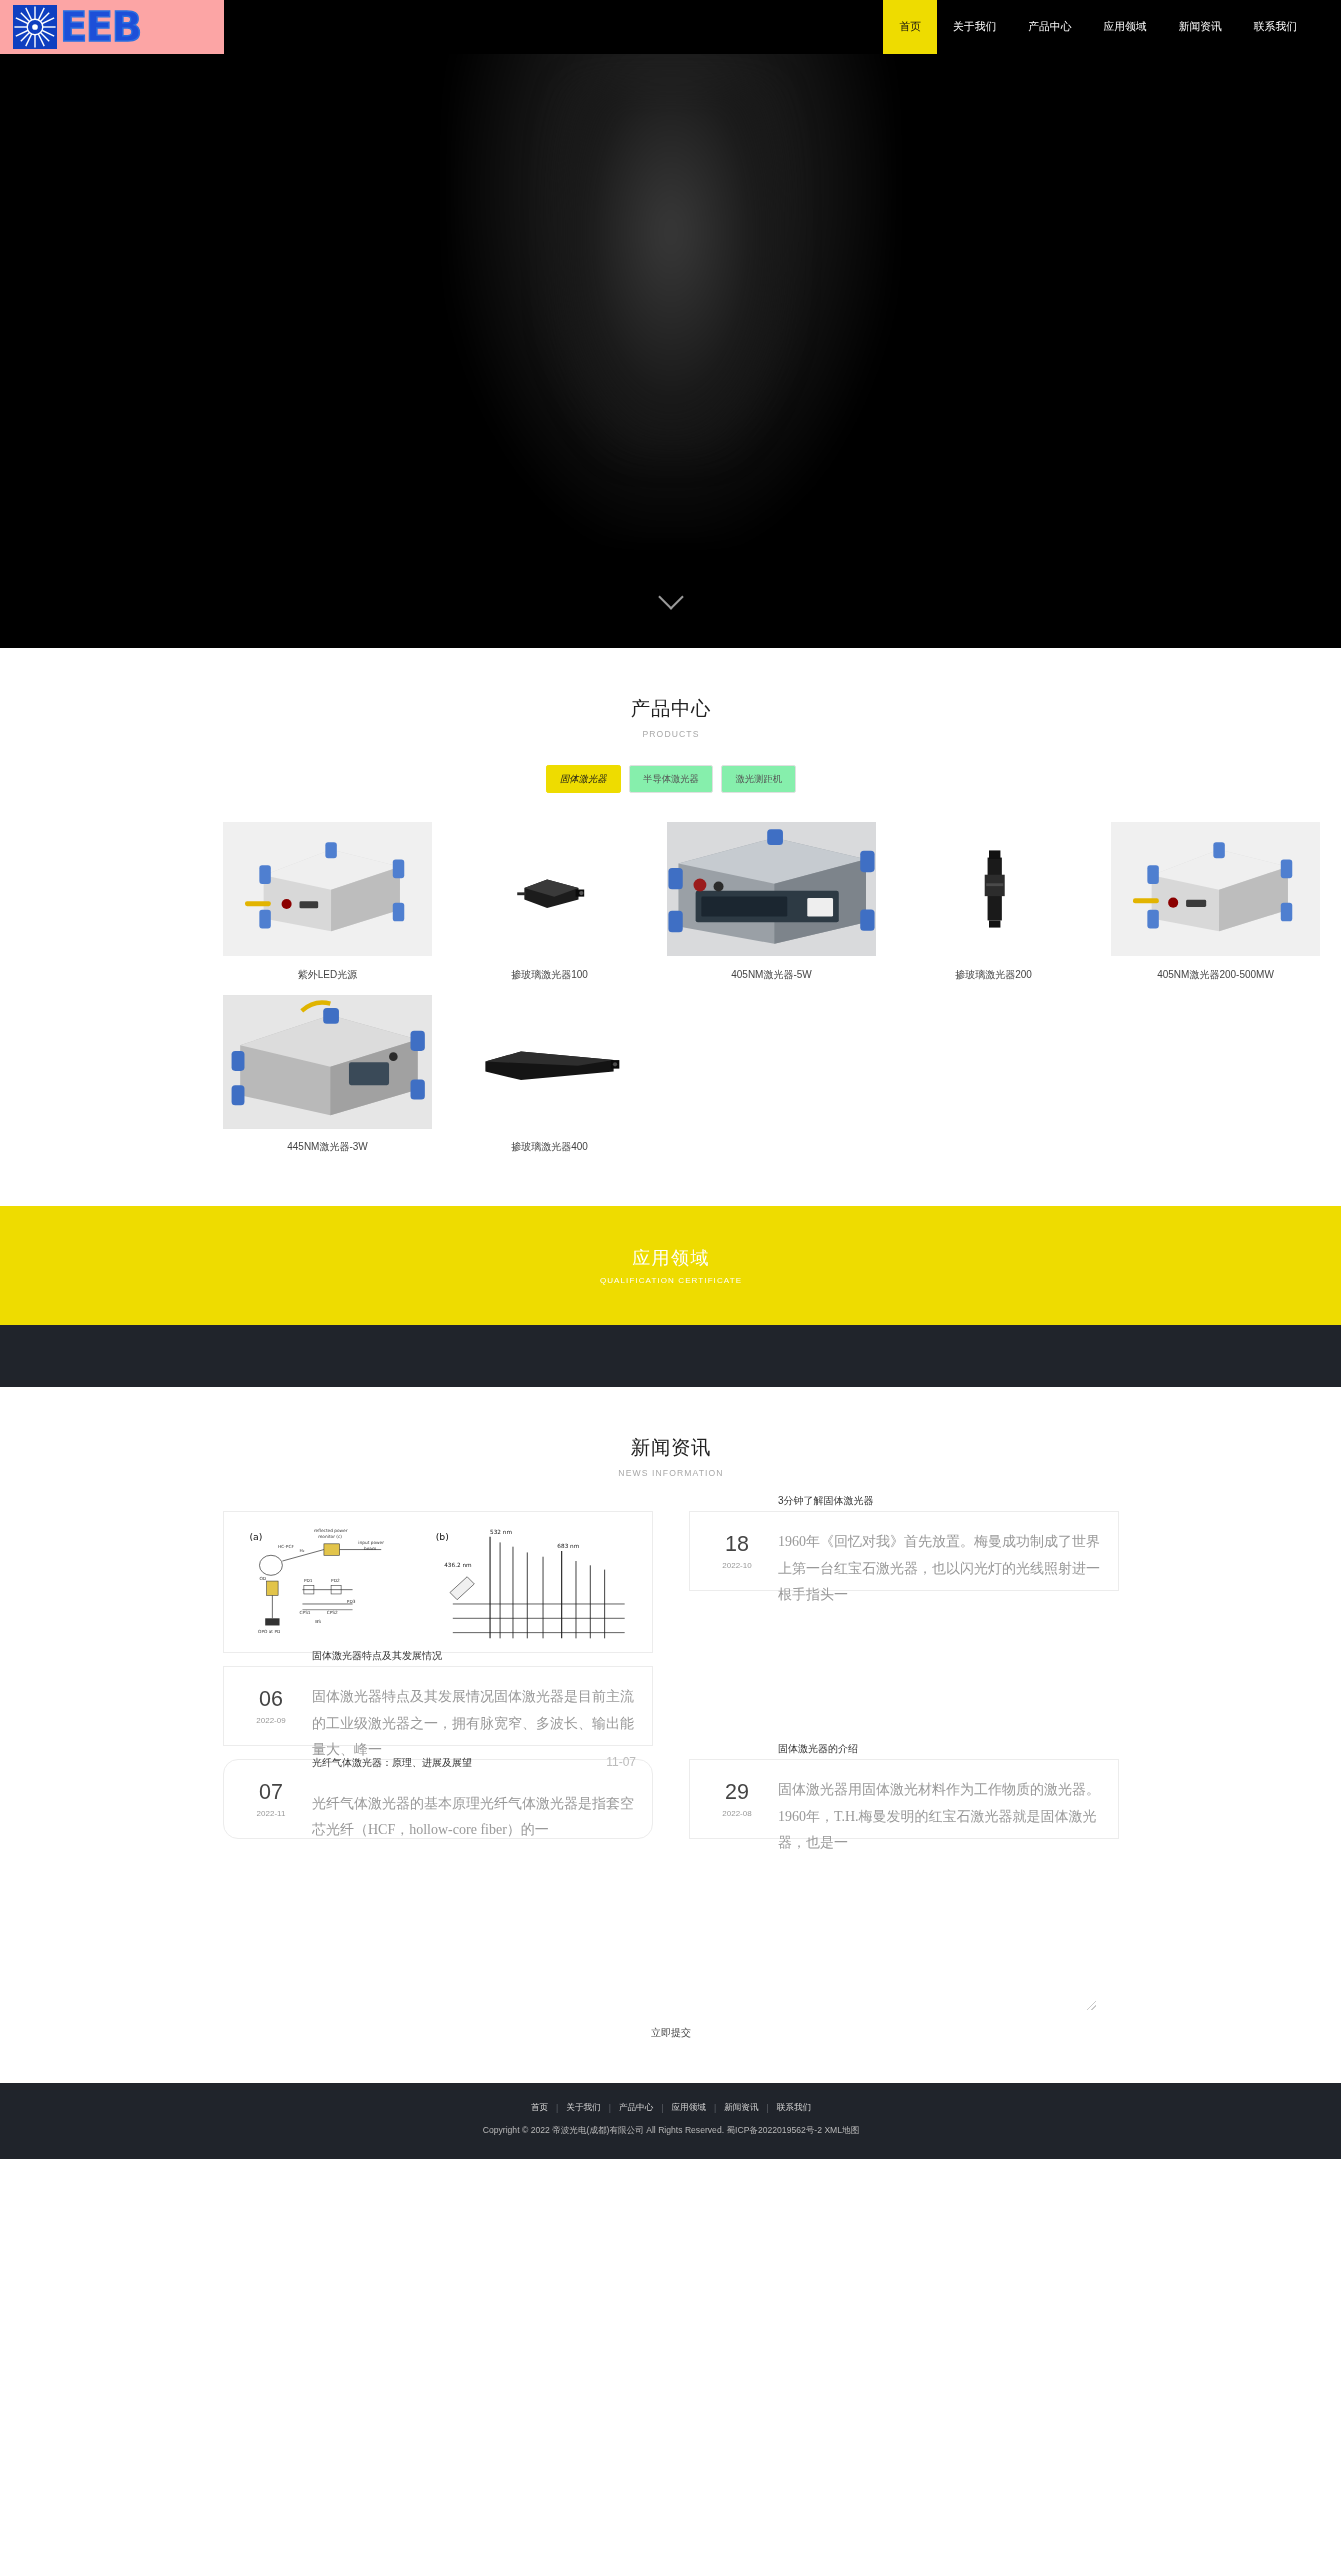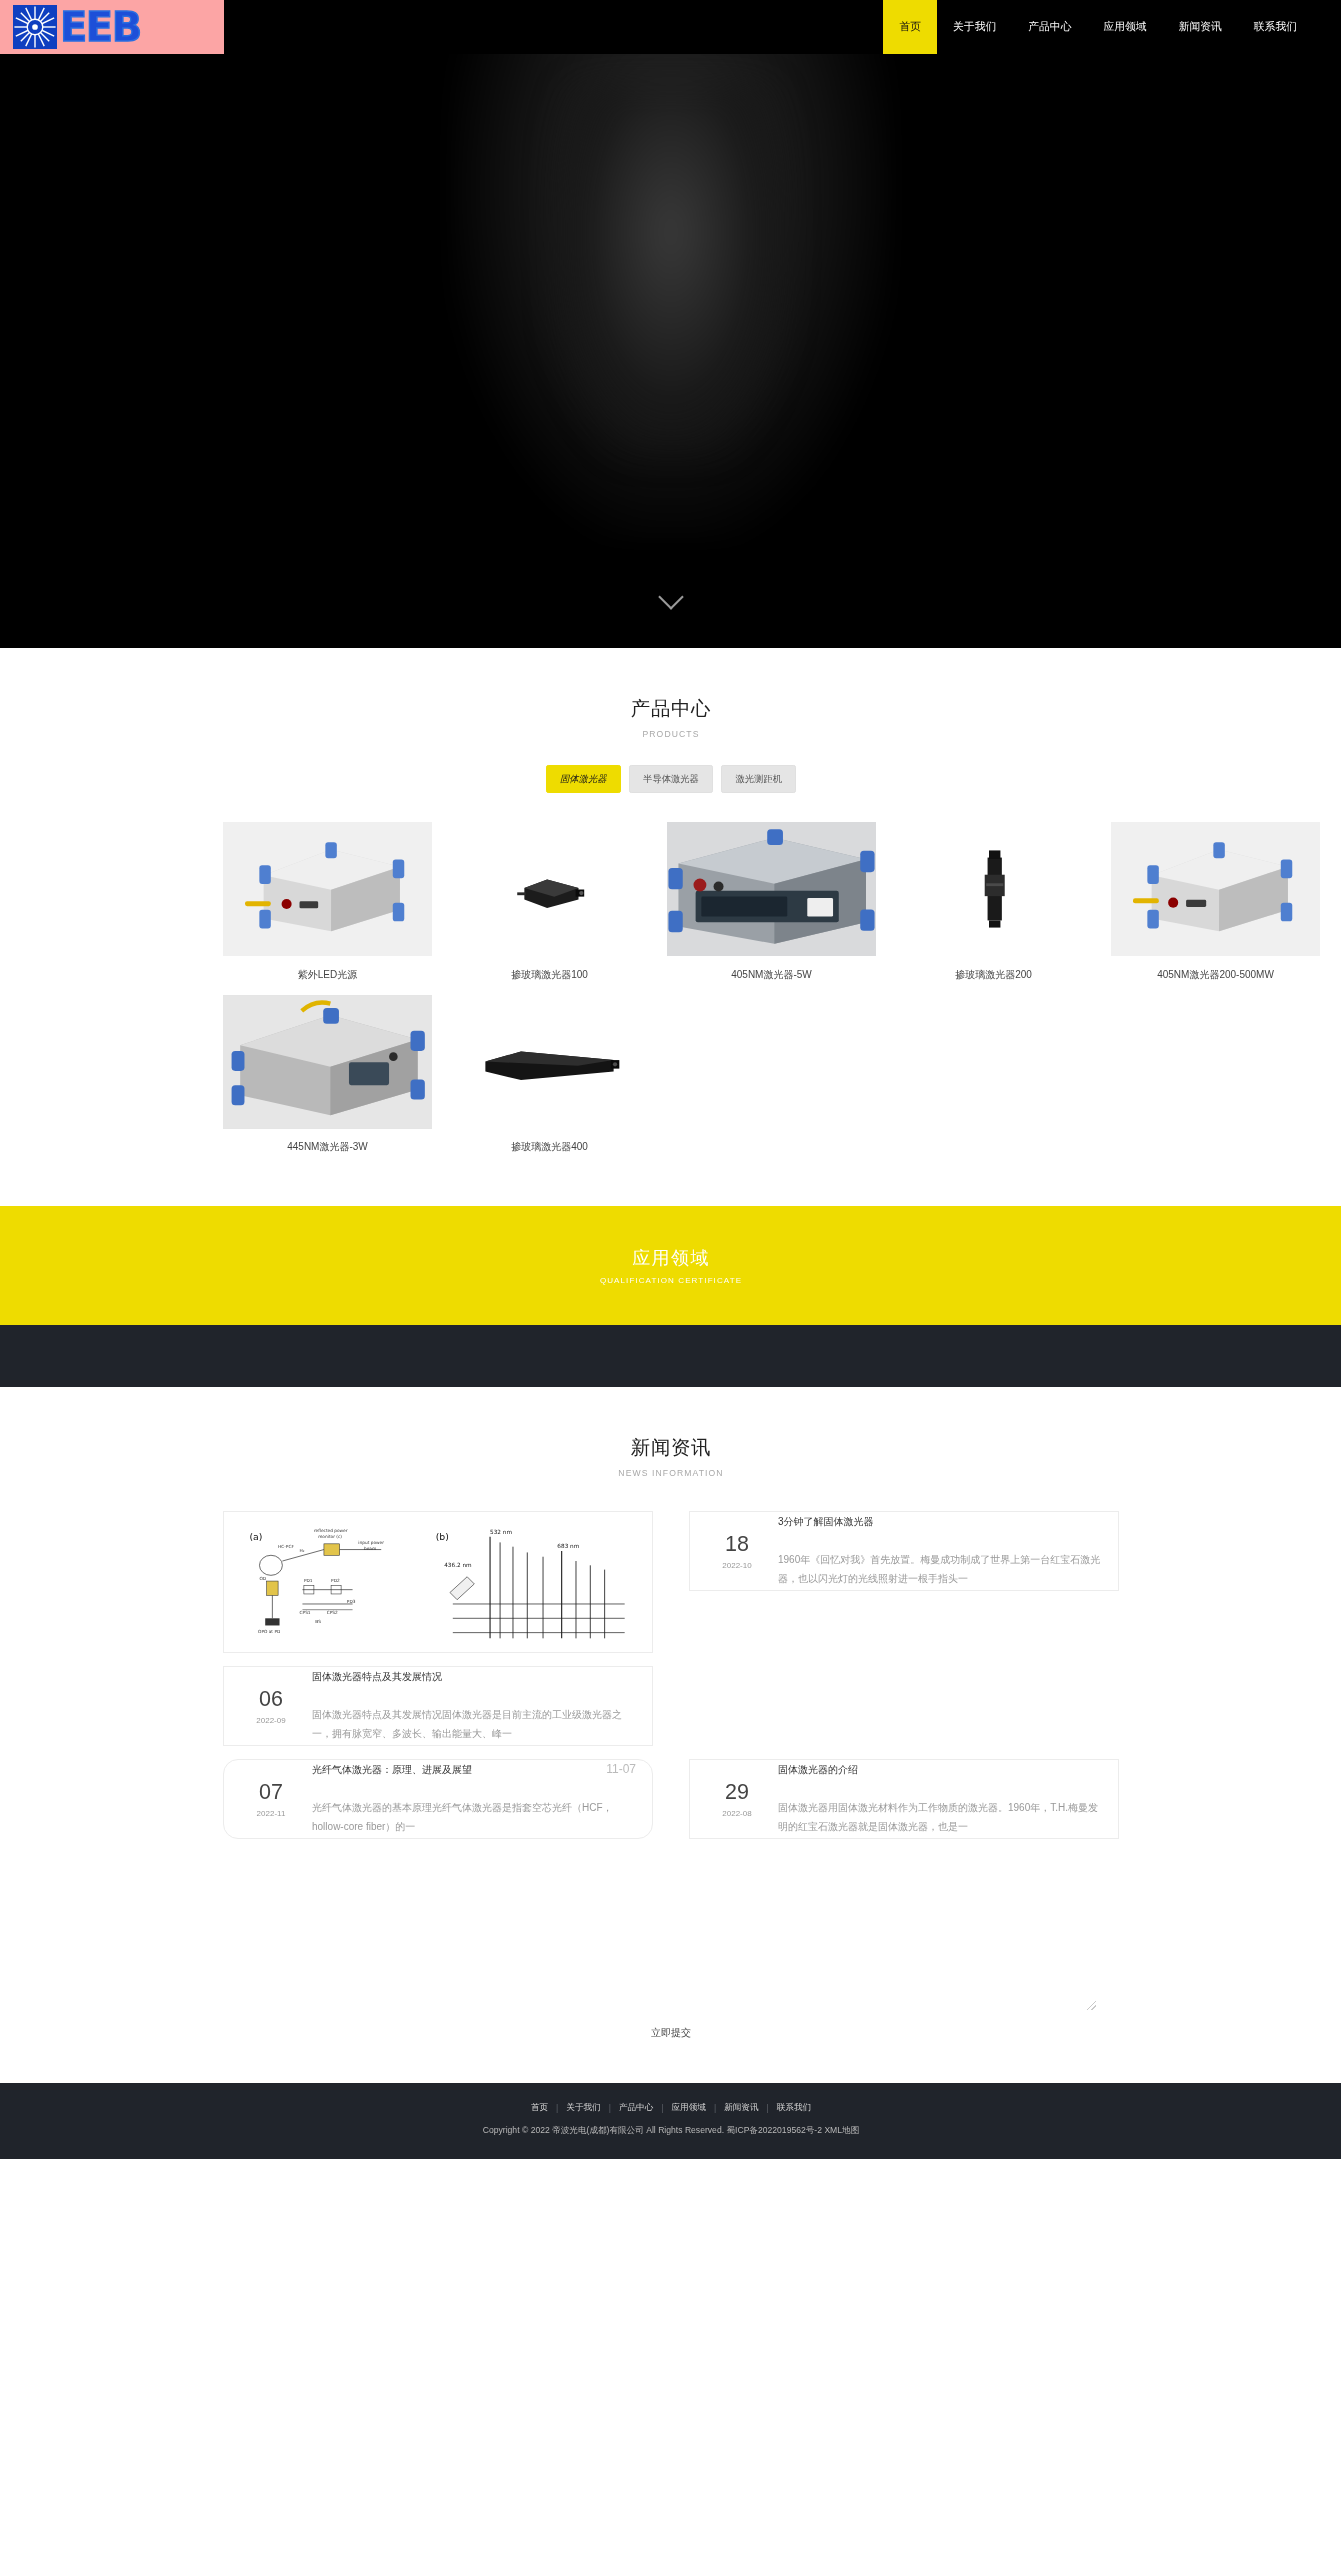--- a/index.html
+++ b/index.html
@@ -139,21 +139,21 @@
     padding-bottom: 40px;
   }
   .tabs {
     display: flex;
     justify-content: center;
     gap: 8.6px;
     margin-top: 26px;
   }
   .tab {
     border: 0.7px solid #e0e0e0;
-    background: #e5e5e5;
+    background: #86efac;
     color: #555;
     font-size: 9.3px;
     padding: 6.5px 13px;
     border-radius: 2.2px;
     cursor: pointer;
     white-space: nowrap;
   }
   .tab.active {
     background: #eedc00;
     border-color: #eedc00;
@@ -280,23 +280,24 @@
   .news-title {
     font-size: 10px;
     color: #333;
   }
   .news-side-date {
     font-size: 12px;
     color: #bbb;
   }
   .news-desc {
     margin-top: 21px;
-    font-size: 10px;
+    font-size: 14px;
     color: #999;
     line-height: 1.9;
+    font-family: Liberation Serif, serif;
   }
   .news-wide {
     grid-column: 1 / 2;
     border-radius: 15px;
   }
 
   
   .contact {
     width: 1342px;
     background: #fff;

